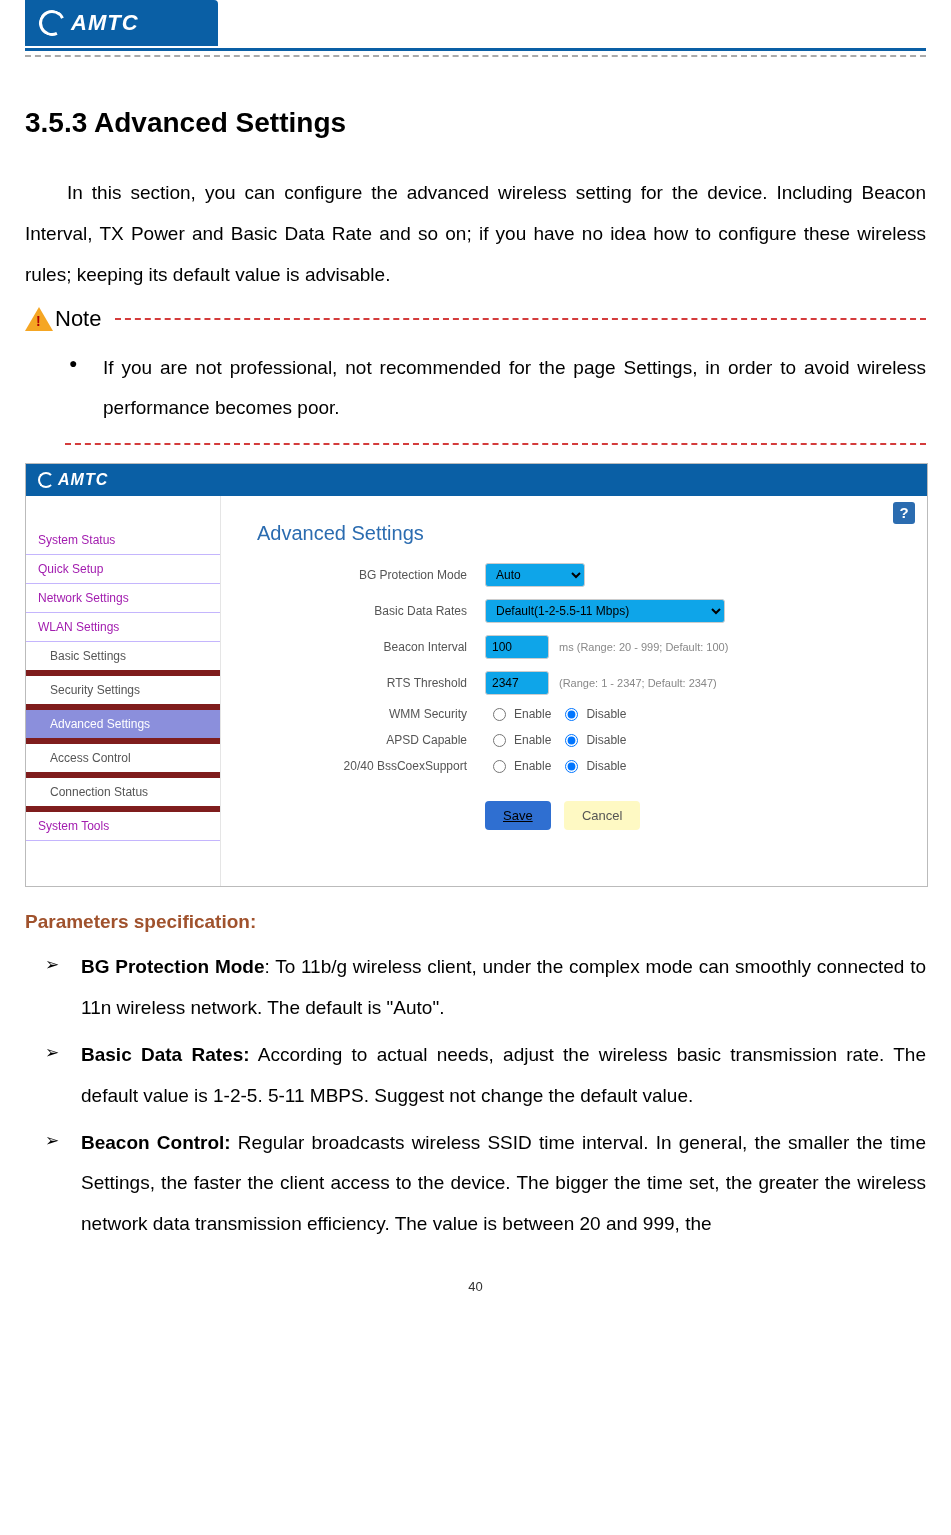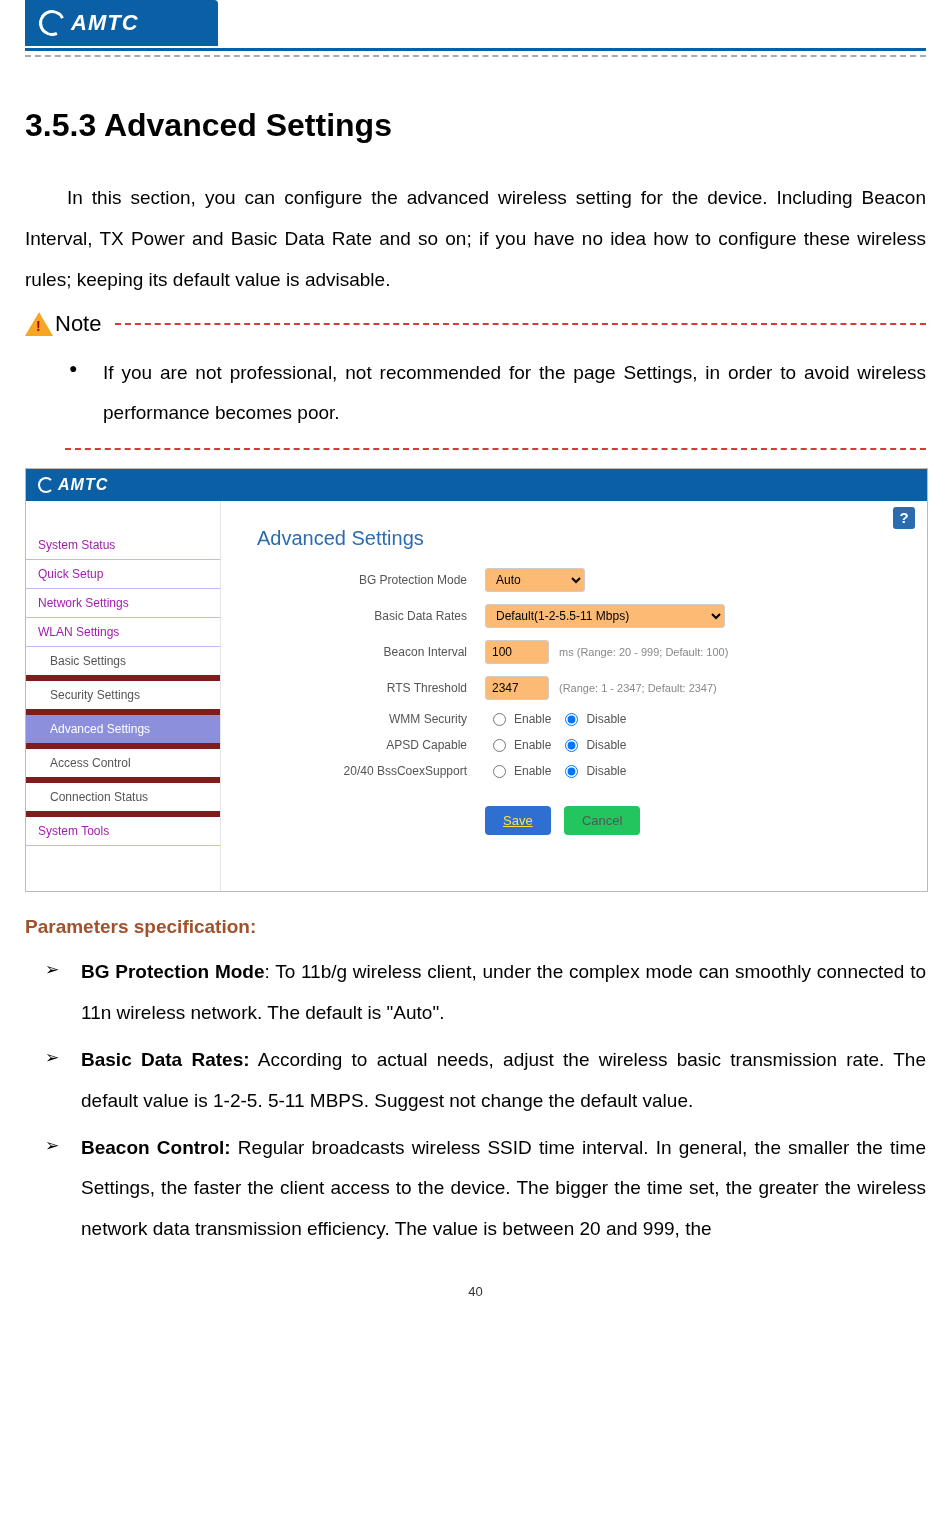--- a/index.html
+++ b/index.html
@@ -2,21 +2,21 @@
 <html><head>
 <meta charset="utf-8">
 <style>
   html,body{margin:0;padding:0;background:#fff;font-family:Arial,Helvetica,sans-serif;color:#000;}
   .page{width:951px;margin:0 auto;position:relative;box-sizing:border-box;padding:0 25px 30px;}
   
   .top-logo{display:flex;align-items:center;background:#0a5fa5;color:#fff;height:46px;padding:0 14px;width:165px;font-weight:700;font-style:italic;font-size:22px;letter-spacing:1px;border-top-right-radius:4px;}
   .top-logo .swirl{display:inline-block;width:20px;height:20px;border:3px solid #fff;border-radius:50%;border-right-color:transparent;margin-right:6px;transform:rotate(20deg);}
   .hr-thick{border:0;border-top:3px solid #0a5fa5;margin:2px 0 4px;}
   .hr-dash{border:0;border-top:2px dashed #aaa;margin:0 0 26px;}
-  .sec-title{font-weight:700;font-size:32px;margin:50px 0 34px;}
+  .sec-title{font-weight:700;font-size:28px;margin:50px 0 34px;}
   .body-text{font-size:19px;line-height:2.15;text-align:justify;margin:0 0 8px;}
   .body-text.indent{text-indent:42px;}
   
   .note-head{display:flex;align-items:center;margin-top:10px;}
   .warn-tri{width:0;height:0;border-left:14px solid transparent;border-right:14px solid transparent;border-bottom:24px solid #f5a623;position:relative;margin-right:2px;}
   .warn-tri .bang{position:absolute;left:-3px;top:6px;font-size:14px;font-weight:700;color:#b10000;}
   .note-label{font-size:22px;margin-right:14px;}
   .dash-line{flex:1;border-top:2px dashed #d43c3c;height:0;}
   .note-list{margin:16px 0 14px;padding:0 0 0 68px;}
   .note-list li{font-size:19px;line-height:2.15;text-align:justify;padding-left:10px;list-style:none;position:relative;}
@@ -30,31 +30,31 @@
   .shot-body{display:flex;background:#fff;min-height:390px;}
   .sidebar{width:194px;border-right:1px solid #e5e5e5;padding-top:30px;}
   .side-item{padding:7px 12px;border-bottom:1px solid #c4b5fd;color:#a21caf;font-size:12px;cursor:default;}
   .side-sub{padding:7px 12px 7px 24px;border-bottom:6px solid #7f1d1d;color:#555;font-size:12px;}
   .side-sub.active{background:#8b8fdc;color:#fff;}
   .main{flex:1;padding:26px 16px 24px 36px;position:relative;}
   .help-ic{position:absolute;right:12px;top:6px;width:22px;height:22px;background:#2b6cb0;color:#fff;border-radius:3px;text-align:center;line-height:22px;font-weight:700;font-size:15px;}
   .panel-title{color:#2b6cb0;font-size:20px;margin:0 0 18px;}
   .form-row{display:flex;align-items:center;margin-bottom:12px;}
   .form-row .lbl{width:210px;text-align:right;font-size:12px;color:#555;padding-right:18px;}
-  .sel,.txtin{border:1px solid #ccc;border-radius:3px;height:24px;font-size:12px;padding:0 6px;background:#fdba74;box-sizing:border-box;}
+  .sel,.txtin{border:1px solid #ccc;border-radius:3px;height:24px;font-size:12px;padding:0 6px;background:#0ea5e9;box-sizing:border-box;}
   .sel.small{width:100px;}
   .sel.wide{width:240px;}
   .txtin{width:64px;}
   .hint{font-size:11px;color:#888;margin-left:10px;}
   .radios{font-size:12px;color:#555;display:flex;align-items:center;gap:6px;}
   .radios input{margin:0 2px 0 8px;}
   .btns{margin:28px 0 0 228px;}
   .btn{display:inline-block;padding:7px 18px;border-radius:4px;font-size:13px;margin-right:10px;}
-  .btn.primary{background:#2f6fd1;color:#fde047;text-decoration:underline;}
-  .btn.secondary{background:#22c55e;color:#555;}
+  .btn.primary{background:#2f6fd1;color:#000000;text-decoration:underline;}
+  .btn.secondary{background:#fef9c3;color:#555;}
   
   .param-head{color:#a0522d;font-weight:700;font-size:19px;margin:24px 0 14px;}
   .param-list{margin:0;padding:0 0 0 50px;}
   .param-list li{list-style:none;position:relative;font-size:19px;line-height:2.15;text-align:justify;margin-bottom:6px;padding-left:6px;}
   .param-list li::before{content:"➢";position:absolute;left:-30px;top:0;font-size:17px;}
   .param-list b{font-weight:700;}
   .page-num{text-align:center;font-size:13px;margin-top:34px;color:#333;}
 </style>
 </head>
 <body>

